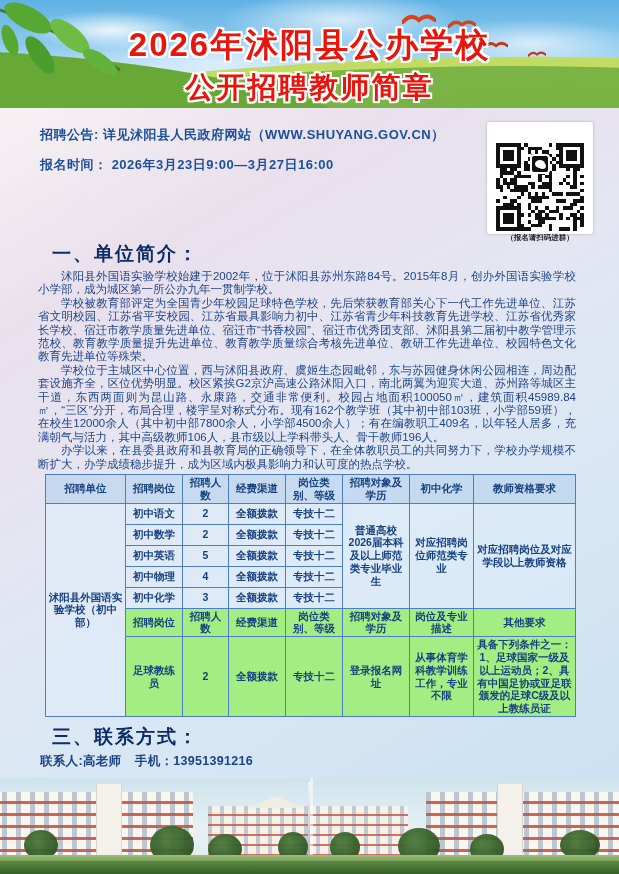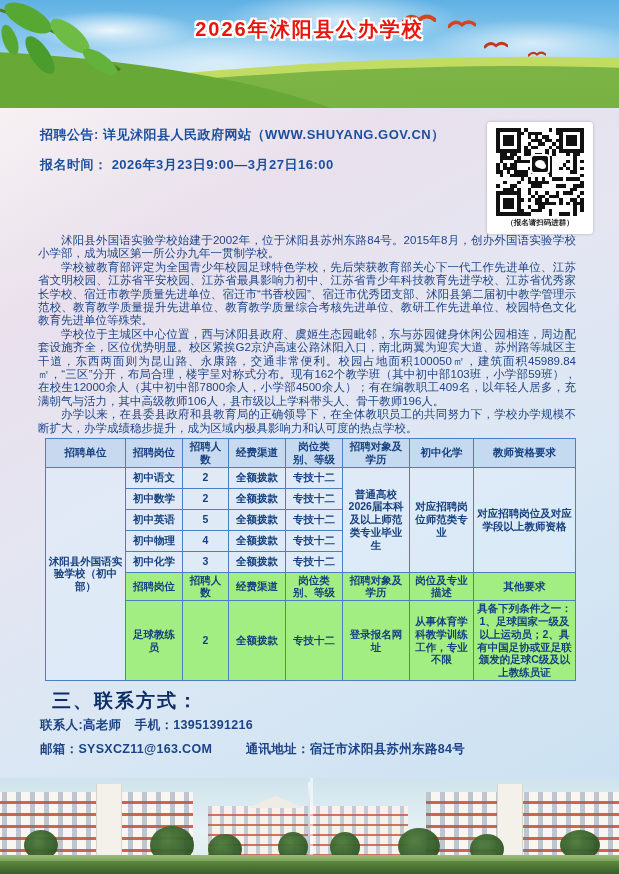--- a/index.html
+++ b/index.html
@@ -17,34 +17,34 @@
       radial-gradient(ellipse 150px 34px at 86% 40%, rgba(255,255,255,.65), transparent 70%),
       radial-gradient(ellipse 220px 50px at 35% 58%, rgba(255,255,255,.55), transparent 70%); }
   .hill { position:absolute; width:1100px; height:420px; border-radius:50% 50% 0 0 / 16% 20% 0 0; }
   .hill-light { left:-160px; top:60px; background:#c2db62; transform:rotate(-2.5deg); }
   .hill-main  { left:-150px; top:68px; background:linear-gradient(180deg,#7cb545,#55992c); transform:rotate(-2deg); }
   .hill-left  { left:-420px; top:52px; width:820px; height:300px; background:#68a836;
                 border-radius:50% 50% 0 0 / 28% 30% 0 0; transform:rotate(3deg); }
   .banner-title { position:absolute; left:0; right:0; text-align:center; color:#e8150c; font-weight:900;
     letter-spacing:2px;
     text-shadow:-2px -2px 0 #fff,2px -2px 0 #fff,-2px 2px 0 #fff,2px 2px 0 #fff,0 -2px 0 #fff,0 2px 0 #fff,-2px 0 0 #fff,2px 0 0 #fff; }
-  .title1 { top:16px; font-size:20px; }
+  .title1 { top:23px; font-size:33px; }
   .title2 { top:68px; font-size:29px; }
   .leaves { position:absolute; left:0; top:0; }
   .bird { position:absolute; }
 
   
   .content { position:relative; height:670px; padding-top:10px;
     background:linear-gradient(150deg,#f7f1f3 0%,#e9e0ec 22%,#e4e6f2 45%,#d9e7f4 68%,#cbe1f1 100%); }
 
   .info-block { display:flex; padding:4px 26px 0 40px; }
   .info-lines { flex:1; padding-top:4px; }
   .info-line { font-size:13px; font-weight:700; color:#1b4f9e; margin-bottom:12px; letter-spacing:.5px; }
   .info-line .lbl { font-weight:800; }
-  .qr-box { width:106px; background:#fff; border-radius:3px; padding:6px 5px 3px; height:112px;
+  .qr-box { width:106px; background:#fff; border-radius:3px; padding:21px 5px 3px; height:112px;
     box-shadow:0 0 3px rgba(0,0,0,.25); position:relative; }
   .qr-box svg { display:block; width:96px; height:88px; }
   .qr-badge { position:absolute; left:50%; top:42px; transform:translate(-50%,-50%);
     width:20px; height:20px; background:#111; border-radius:4px; border:2px solid #fff; }
   .qr-badge::before { content:""; position:absolute; left:3px; top:4px; width:10px; height:8px;
     background:#fff; border-radius:50%; }
   .qr-badge::after { content:""; position:absolute; right:2px; bottom:3px; width:7px; height:6px;
     background:#fff; border-radius:50%; box-shadow:inset 0 0 0 0 #fff; }
   .qr-caption { font-size:7.5px; font-weight:700; color:#222; text-align:center; margin-top:2px; }
 
@@ -124,20 +124,21 @@
     <svg class="bird" style="left:448px;top:18px" width="28" height="12" viewBox="0 0 34 14">
         <path d="M1,10 Q9,1 17,8 Q25,1 33,8" stroke="#d8431f" stroke-width="4" fill="none" stroke-linecap="round"></path>
       </svg>
     <svg class="bird" style="left:484px;top:40px" width="24" height="10" viewBox="0 0 34 14">
         <path d="M1,10 Q9,1 17,8 Q25,1 33,8" stroke="#c4381a" stroke-width="4" fill="none" stroke-linecap="round"></path>
       </svg>
     <svg class="bird" style="left:528px;top:50px" width="18" height="8" viewBox="0 0 34 14">
         <path d="M1,10 Q9,1 17,8 Q25,1 33,8" stroke="#c4381a" stroke-width="4" fill="none" stroke-linecap="round"></path>
       </svg>
     <div class="banner-title title1">2026年沭阳县公办学校</div>
+    <div class="banner-title title2">公开招聘教师简章</div>
   </div>
 
   <div class="content">
 
     <div class="info-block">
       <div class="info-lines">
         <div class="info-line">
           <span class="lbl">招聘公告:</span>
           <span>详见沭阳县人民政府网站（WWW.SHUYANG.GOV.CN）</span>
         </div>
@@ -451,20 +452,21 @@
             <rect x="19" y="24" width="1" height="1" fill="#111"></rect>
             <rect x="20" y="24" width="1" height="1" fill="#111"></rect>
             <rect x="22" y="24" width="1" height="1" fill="#111"></rect>
           </svg>
         <span class="qr-badge"></span>
         <div class="qr-caption">（报名请扫码进群）</div>
       </div>
     </div>
 
 
+    <div class="sec-heading">一、单位简介：</div>
     <div class="paras">
       <p>沭阳县外国语实验学校始建于2002年，位于沭阳县苏州东路84号。2015年8月，创办外国语实验学校小学部，成为城区第一所公办九年一贯制学校。</p>
       <p>学校被教育部评定为全国青少年校园足球特色学校，先后荣获教育部关心下一代工作先进单位、江苏省文明校园、江苏省平安校园、江苏省最具影响力初中、江苏省青少年科技教育先进学校、江苏省优秀家长学校、宿迁市教学质量先进单位、宿迁市“书香校园”、宿迁市优秀团支部、沭阳县第二届初中教学管理示范校、教育教学质量提升先进单位、教育教学质量综合考核先进单位、教研工作先进单位、校园特色文化教育先进单位等殊荣。</p>
       <p>学校位于主城区中心位置，西与沭阳县政府、虞姬生态园毗邻，东与苏园健身休闲公园相连，周边配套设施齐全，区位优势明显。校区紧挨G2京沪高速公路沭阳入口，南北两翼为迎宾大道、苏州路等城区主干道，东西两面则为昆山路、永康路，交通非常便利。校园占地面积100050㎡，建筑面积45989.84㎡，“三区”分开，布局合理，楼宇呈对称式分布。现有162个教学班（其中初中部103班，小学部59班），在校生12000余人（其中初中部7800余人，小学部4500余人）；有在编教职工409名，以年轻人居多，充满朝气与活力，其中高级教师106人，县市级以上学科带头人、骨干教师196人。</p>
       <p>办学以来，在县委县政府和县教育局的正确领导下，在全体教职员工的共同努力下，学校办学规模不断扩大，办学成绩稳步提升，成为区域内极具影响力和认可度的热点学校。</p>
     </div>
 
 
     <table class="req">
       <colgroup>

